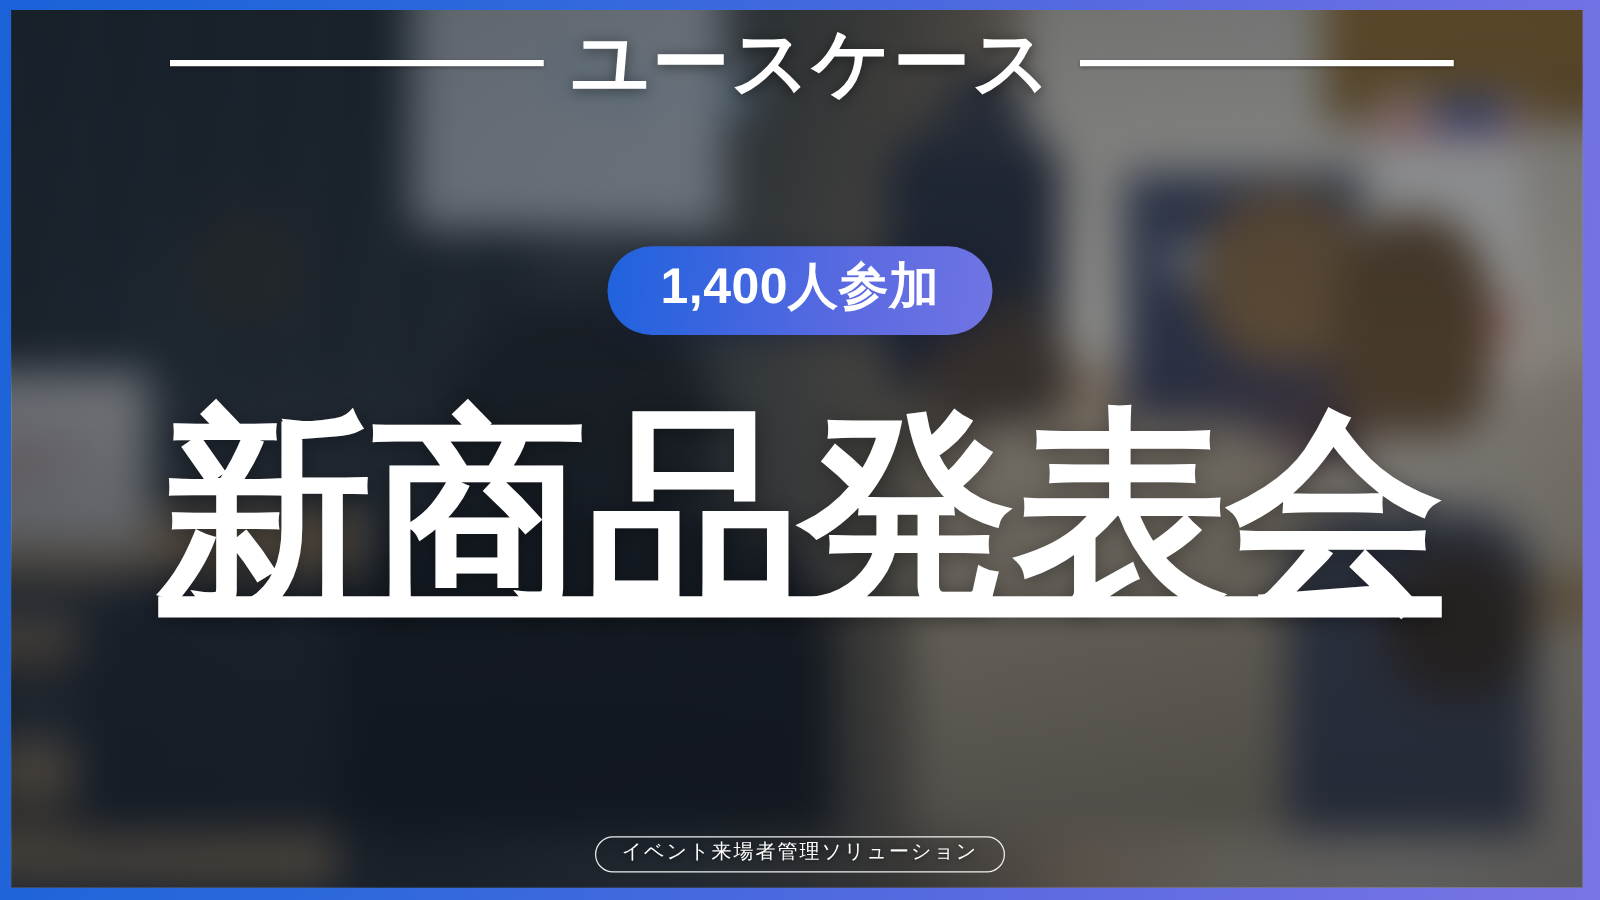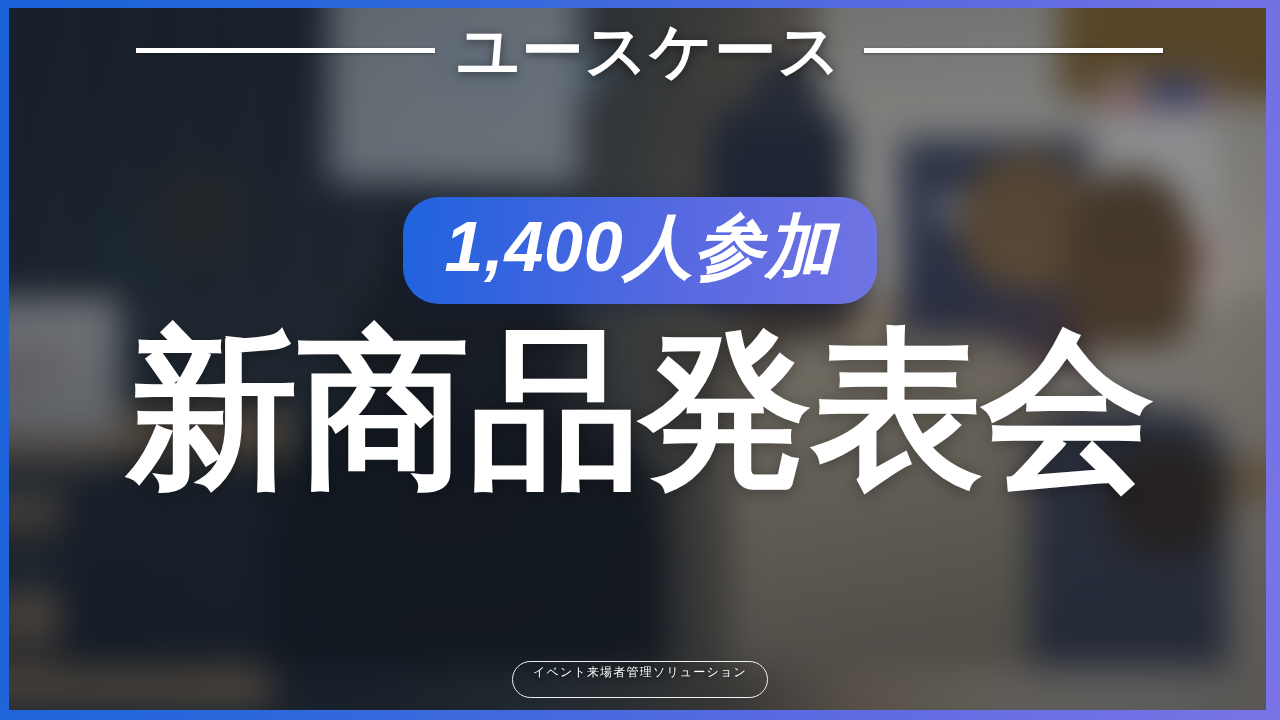--- a/index.html
+++ b/index.html
@@ -176,66 +176,66 @@
     display:flex; justify-content:center;
   }
   .badge {
     background:linear-gradient(96deg,#1f63dd 0%, #3464df 22%, #5a6ae1 62%, #7074e3 100%);
     border-radius:36px;
     padding:9px 42px 15px;
     box-shadow:0 6px 22px rgba(12,24,60,.34);
   }
   .badge-text {
     color:#ffffff;
-    font-size:70px;
+    font-size:40px;
     font-weight:700;
     letter-spacing:.01em;
     line-height:1.18;
     white-space:nowrap;
-    font-style:italic;
   }
 
   
   .headline-wrap {
     position:absolute; left:0; right:0; top:322px;
     display:flex; justify-content:center;
   }
   .headline {
     color:#ffffff;
     font-size:172px;
     font-weight:700;
     letter-spacing:-.005em;
     line-height:1.02;
     white-space:nowrap;
     text-shadow:0 3px 16px rgba(0,0,0,.30);
+    text-decoration:underline;
   }
 
   
   .logo-wrap {
     position:absolute; left:0; right:0; bottom:22px;
     display:flex; flex-direction:column; align-items:center; gap:5px;
   }
   .logo-mark {
     color:#ffffff;
     font-size:56px;
     font-weight:300;
     letter-spacing:.035em;
     line-height:1;
     text-shadow:0 2px 10px rgba(0,0,0,.5);
   }
   .logo-tagline {
     color:#ffffff;
-    font-size:12px;
+    font-size:16px;
     font-weight:500;
     letter-spacing:.10em;
     line-height:1;
     white-space:nowrap;
     border:1.6px solid rgba(255,255,255,.92);
     border-radius:999px;
-    padding:4px 20px 19px;
+    padding:4px 20px 7px;
     text-shadow:0 1px 4px rgba(0,0,0,.5);
     text-align:center;
   }
 </style>
 </head>
 <body>
 
 <div id="banner">
 
   <div id="photo-stage">

